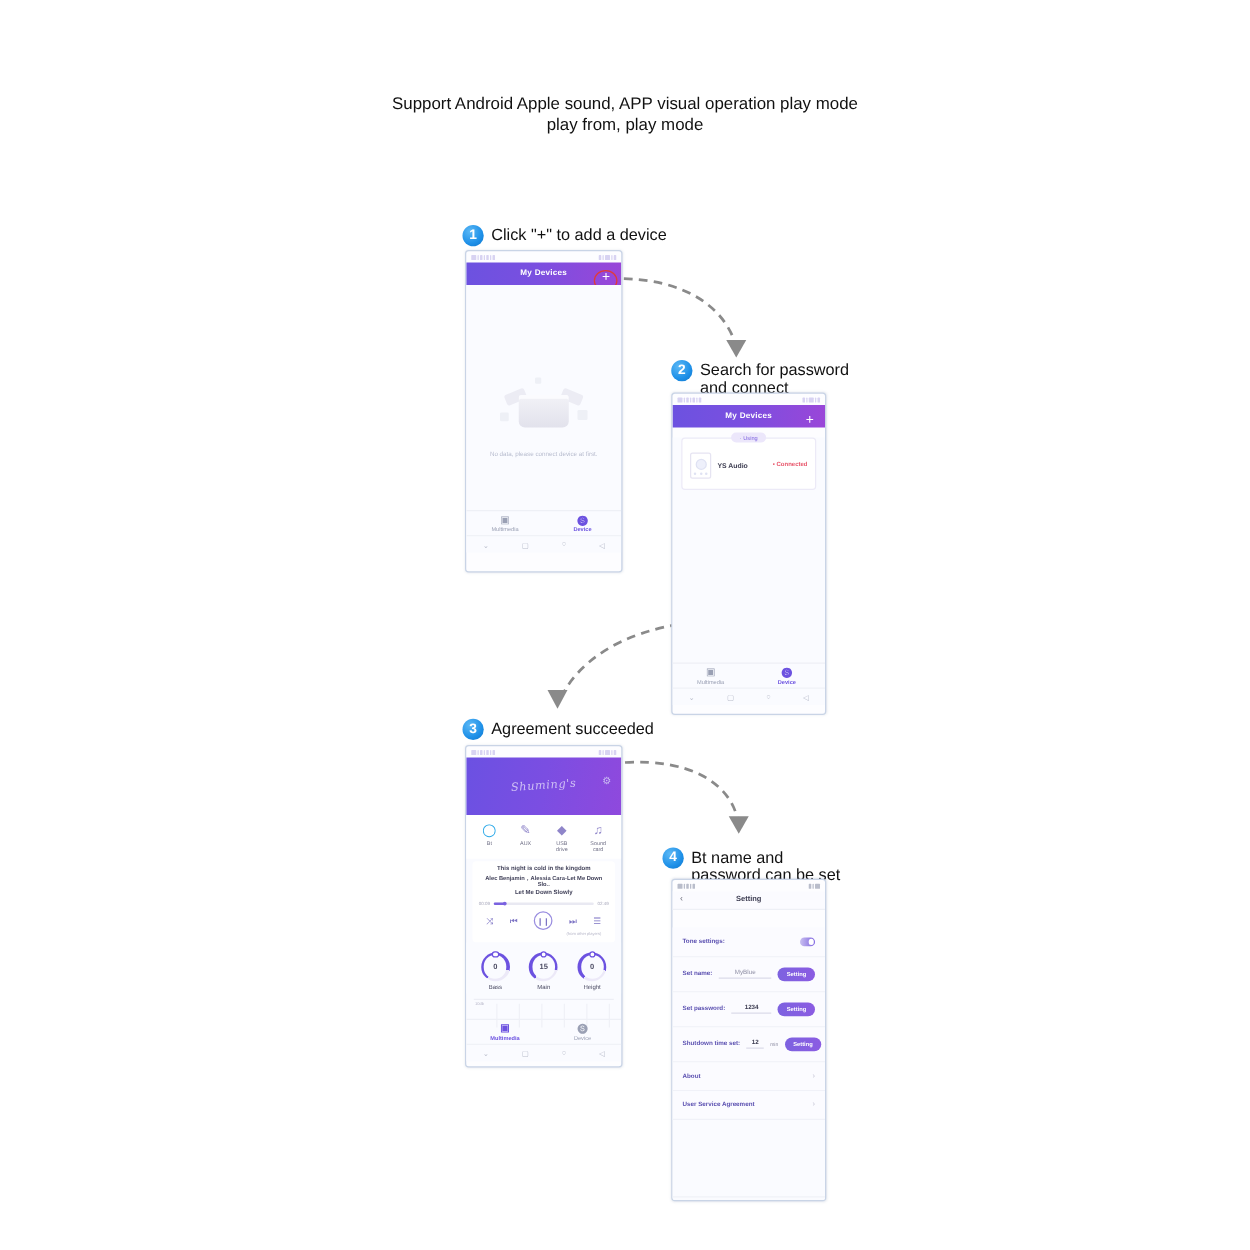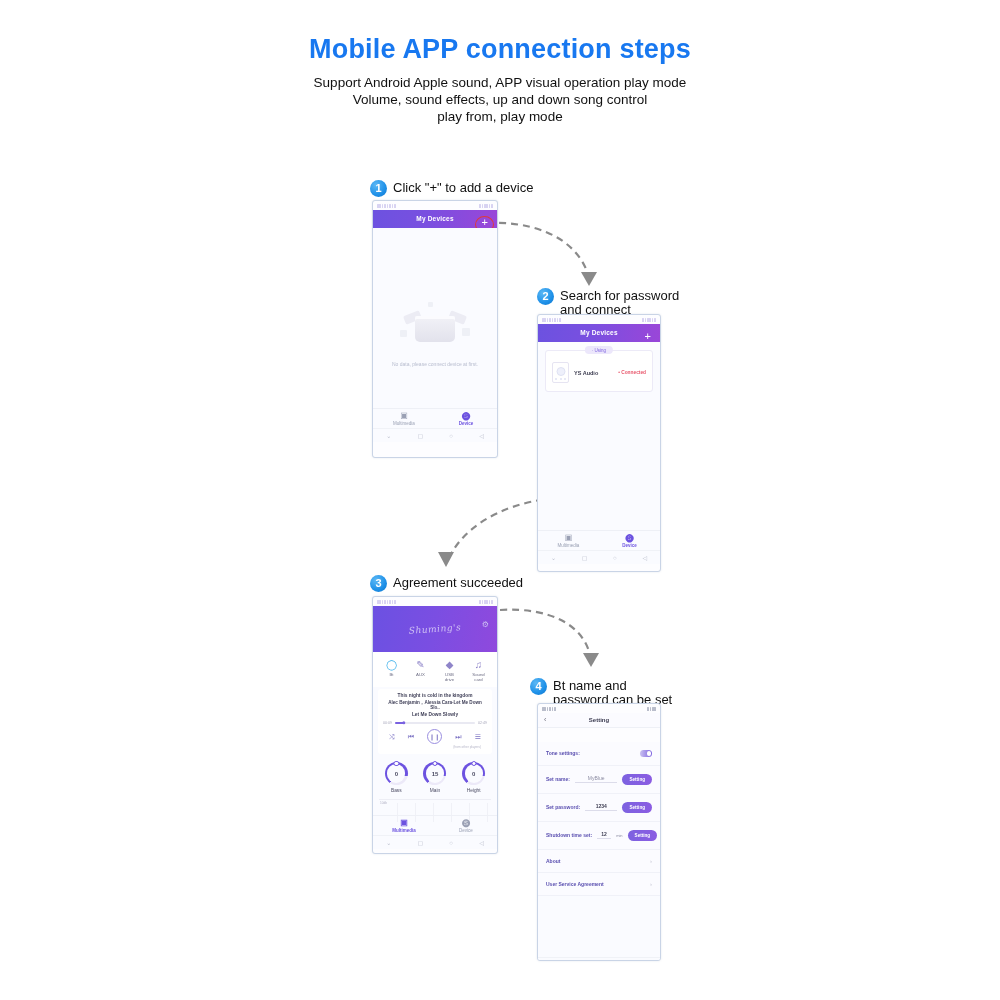--- a/index.html
+++ b/index.html
@@ -212,24 +212,22 @@
   .chev{margin-left:auto;color:#c3c3d2;font-size:6px;}
 
   
   .arrow{position:absolute;pointer-events:none;}
 </style>
 </head>
 <body>
 
 <div class="page">
 
-  <div class="hdr-title">Mobile APP connection steps</div>
   <div class="hdr-sub">
     <div>Support Android Apple sound, APP visual operation play mode</div>
-    <div>Volume, sound effects, up and down song control</div>
     <div>play from, play mode</div>
   </div>
 
   <svg class="arrow" style="left:470px;top:218px;width:160px;height:80px;">
     <path d="M5,6 C60,0 105,18 118,56" fill="none" stroke="#8a8a8a" stroke-width="2.2" stroke-dasharray="7,5"></path>
     <polygon points="111,54 127,54 119,68" fill="#8a8a8a"></polygon>
   </svg>
   <svg class="arrow" style="left:425px;top:490px;width:140px;height:90px;">
     <path d="M130,8 C70,14 35,42 23,70" fill="none" stroke="#8a8a8a" stroke-width="2.2" stroke-dasharray="7,5"></path>
     <polygon points="13,62 29,62 21,77" fill="#8a8a8a"></polygon>

